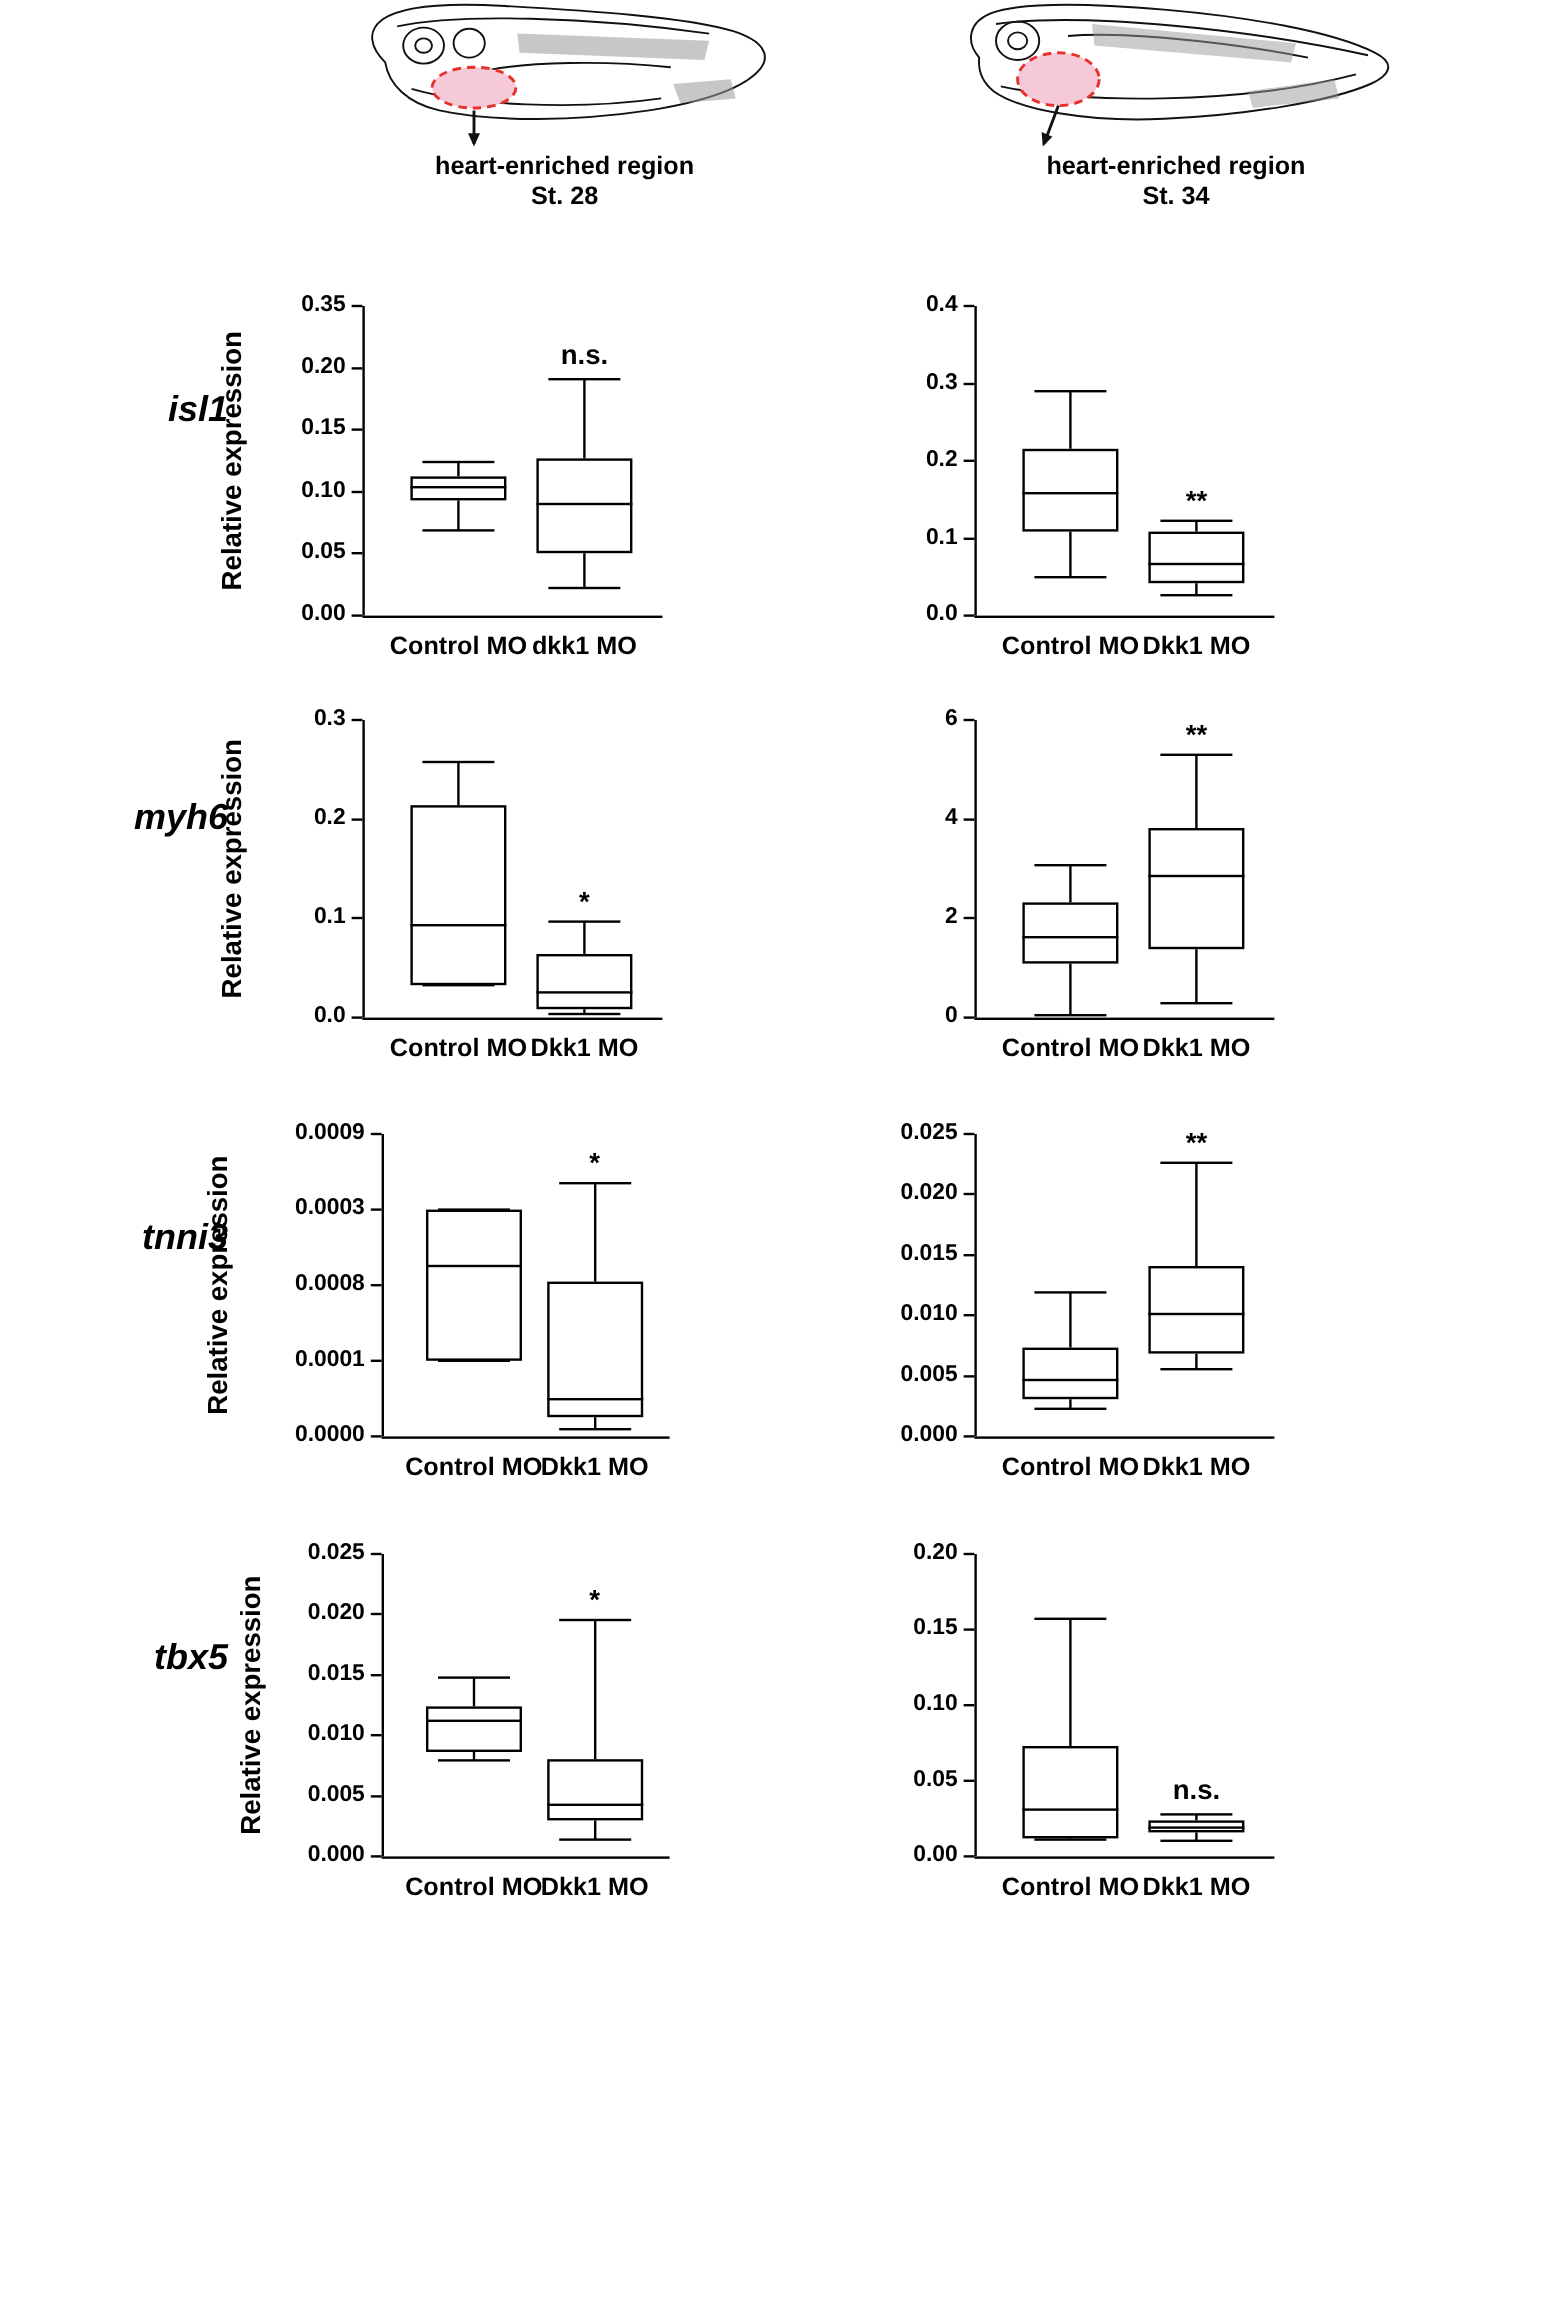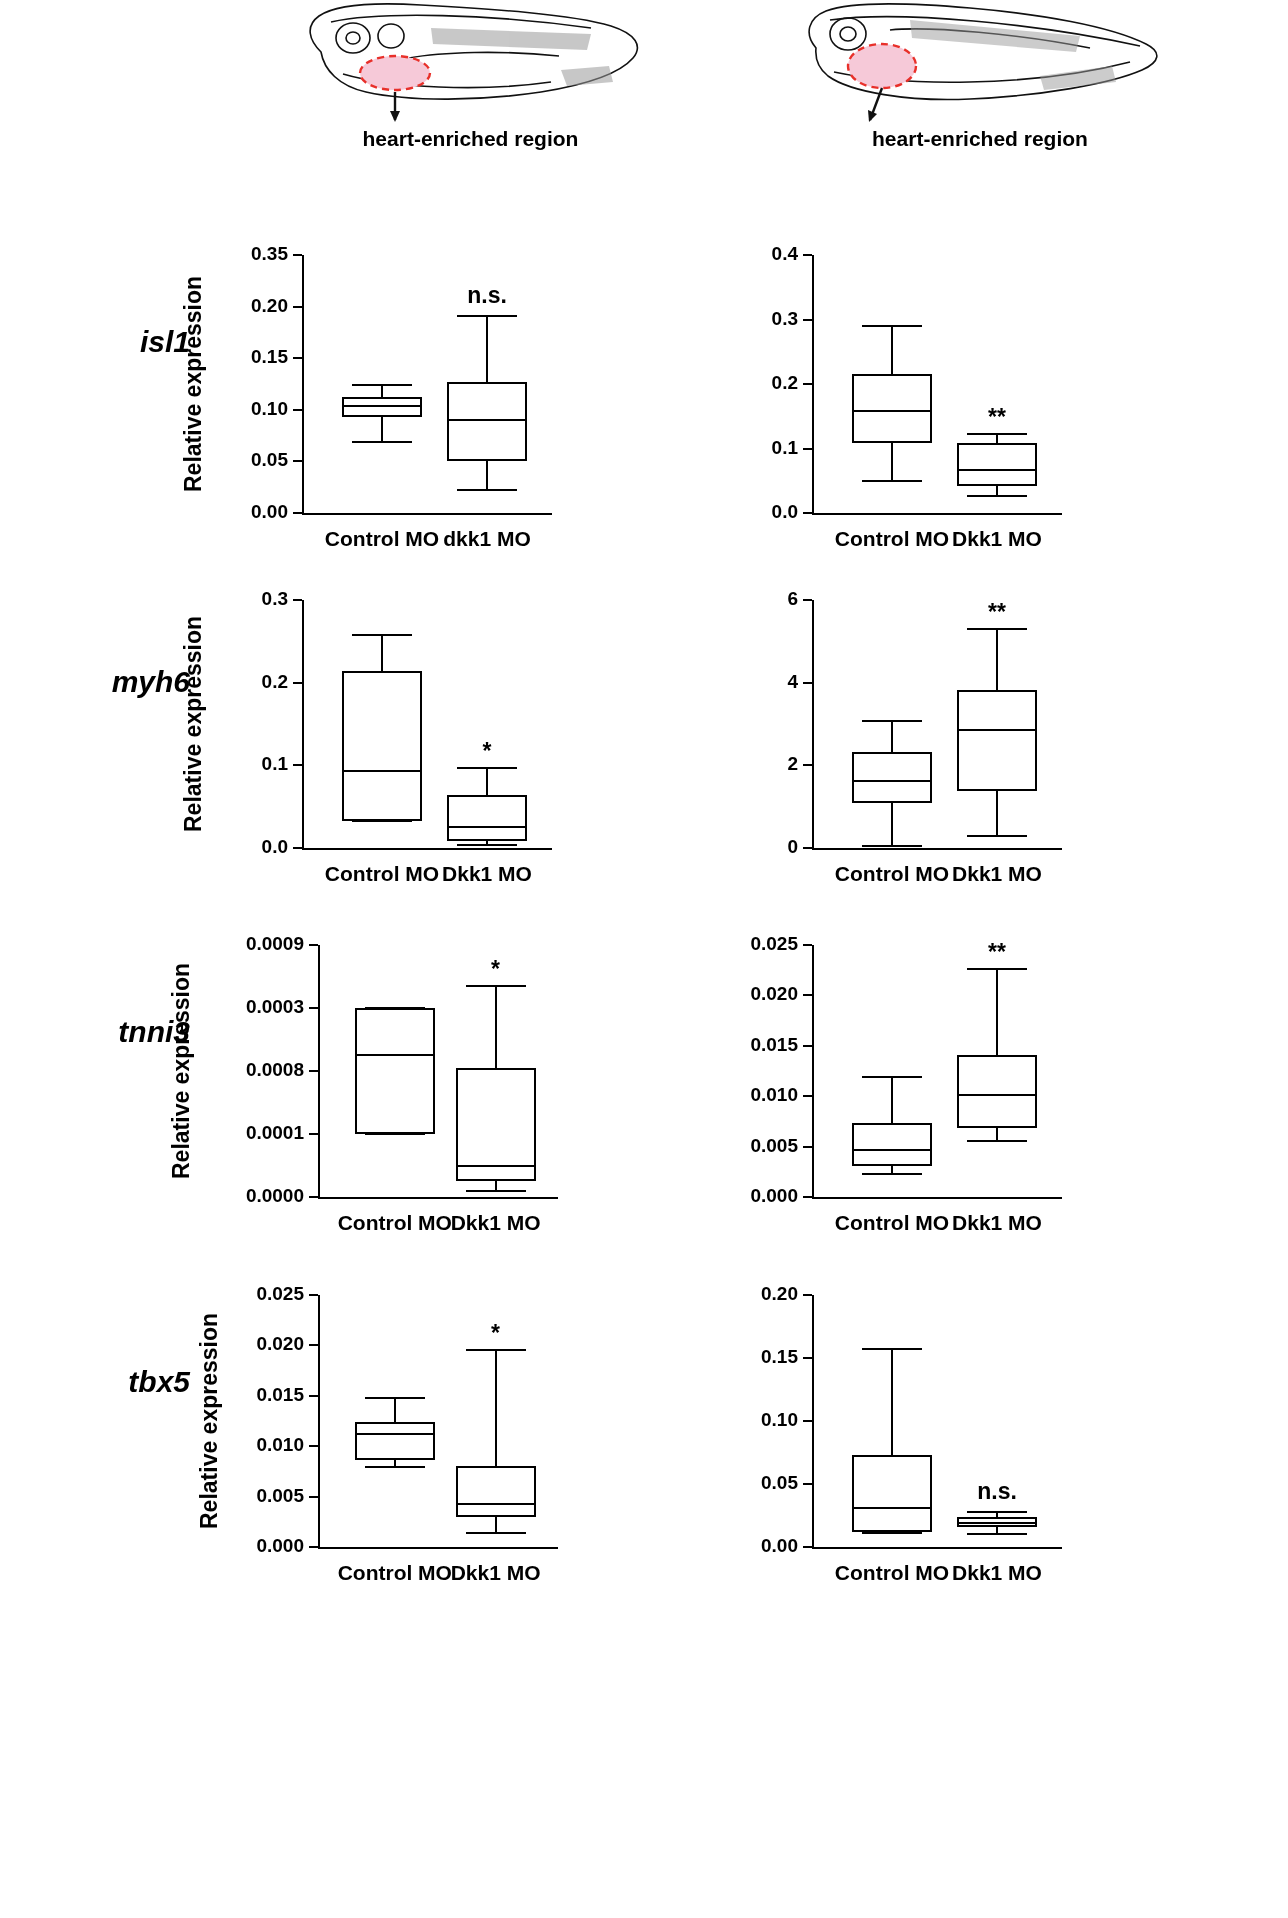--- a/index.html
+++ b/index.html
@@ -49,20 +49,21 @@
       <g fill="#9a9a9a" opacity="0.55">
         <path d="M140 28 L300 34 L296 50 L142 44 Z"></path>
         <path d="M270 70 L318 66 L322 82 L276 86 Z"></path>
       </g>
       <ellipse cx="104" cy="73" rx="35" ry="17" fill="#f6c9d8" stroke="#e8302a" stroke-width="2.4" stroke-dasharray="7 5"></ellipse>
       <path d="M104 92 L104 120" stroke="#111" stroke-width="2.4" fill="none"></path>
       <path d="M104 122 l-5 -11 l10 0 z" fill="#111"></path>
     </svg>
     <div class="embryo-caption">
       <div>heart-enriched region</div>
+      <div class="st">St. 28</div>
     </div>
   </div>
 
   <div class="embryo-col right">
     <svg class="embryo-svg" width="380" height="125" viewBox="0 0 380 125">
       <g fill="none" stroke="#111" stroke-width="1.6">
         <path d="M26 48 C14 34 18 18 36 11 C60 2 110 2 180 8 C250 14 320 26 356 44 C372 52 370 62 352 70 C320 84 250 96 180 99 C118 102 60 92 38 76 C28 68 25 58 26 48 Z"></path>
         <path d="M40 20 C110 10 250 24 350 46"></path>
         <path d="M44 72 C110 86 240 88 340 62"></path>
         <ellipse cx="58" cy="34" rx="18" ry="16"></ellipse>
@@ -72,20 +73,21 @@
       <g fill="#9a9a9a" opacity="0.5">
         <path d="M120 20 L290 36 L286 52 L122 38 Z"></path>
         <path d="M250 76 L322 66 L326 82 L254 90 Z"></path>
       </g>
       <ellipse cx="92" cy="66" rx="34" ry="22" fill="#f6c9d8" stroke="#e8302a" stroke-width="2.4" stroke-dasharray="7 5"></ellipse>
       <path d="M92 88 L80 120" stroke="#111" stroke-width="2.4" fill="none"></path>
       <path d="M79 122 l-1 -12 l9 4 z" fill="#111"></path>
     </svg>
     <div class="embryo-caption">
       <div>heart-enriched region</div>
+      <div class="st">St. 34</div>
     </div>
   </div>
 
   <div class="gene-label" style="left:50px;top:325px;">isl1</div>
   <div class="gene-label" style="left:50px;top:665px;">myh6</div>
   <div class="gene-label" style="left:50px;top:1015px;">tnni3</div>
   <div class="gene-label" style="left:50px;top:1365px;">tbx5</div>
 
   <div id="panels">
       <div class="panel" style="left: 0px; top: 0px;">

